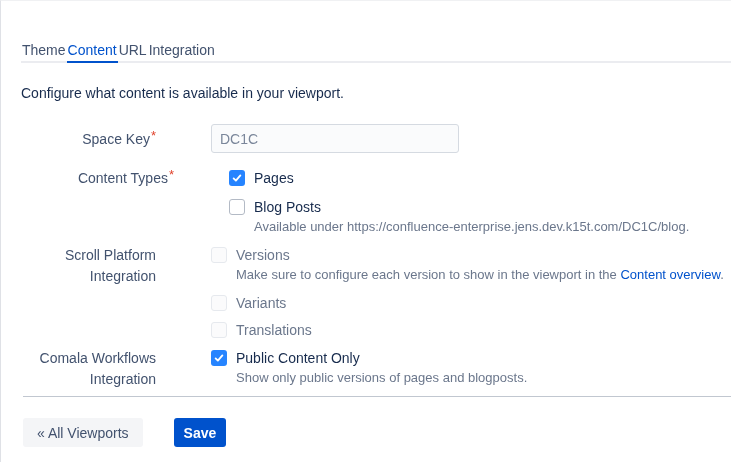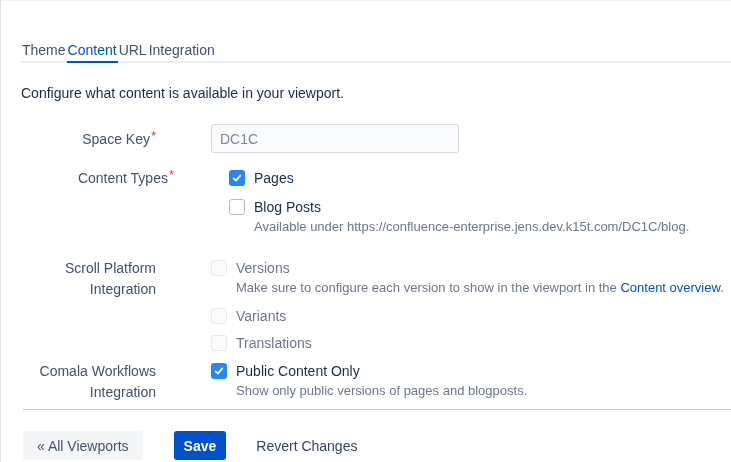--- a/index.html
+++ b/index.html
@@ -38,21 +38,21 @@
     width:16px; height:16px; border-radius:3px; flex-shrink:0; margin-top:2px; box-sizing:border-box;
   }
   .cb.checked { background:#2684ff; display:flex; align-items:center; justify-content:center; }
   .cb.unchecked { background:#fff; border:1.5px solid #b3bac5; }
   .cb.disabled { background:#fbfbfc; border:1.5px solid #e6e9ee; }
   .cb-label { margin-left:9px; line-height:20px; color:#172b4d; }
   .cb-label.dim { color:#6b778c; }
   .cb-desc { margin-left:25px; margin-top:1px; color:#6b778c; font-size:13px; line-height:17px; }
   .cb-desc a { color:#0052cc; text-decoration:none; cursor:pointer; }
   .mt15 { margin-top:15px;padding-left:18px; }
-  .mt13 { margin-top:23px; }
+  .mt13 { margin-top:10px; }
   .mt10 { margin-top:10px; }
   .mt9  { margin-top:9px; }
   .mt8  { margin-top:8px; }
   .mt7  { margin-top:7px; }
   
   .divider { margin:6px 0 0 22px; border-top:1px solid #c1c7d0; }
   .footer { display:flex; align-items:center; margin:21px 0 0 22px; }
   .btn {
     display:inline-flex; align-items:center; justify-content:center;
     height:29px; border-radius:3px; border:none; cursor:pointer;
@@ -141,16 +141,15 @@
         <div class="cb-desc">Show only public versions of pages and blogposts.</div>
       </div>
     </div>
 
   </div>
 
   <div class="divider"></div>
   <div class="footer">
     <button class="btn btn-default">« All Viewports</button>
     <button class="btn btn-primary">Save</button>
-    <button class="btn btn-link">Revert Changes</button>
   </div>
 
 </div>
 
 </body></html>

